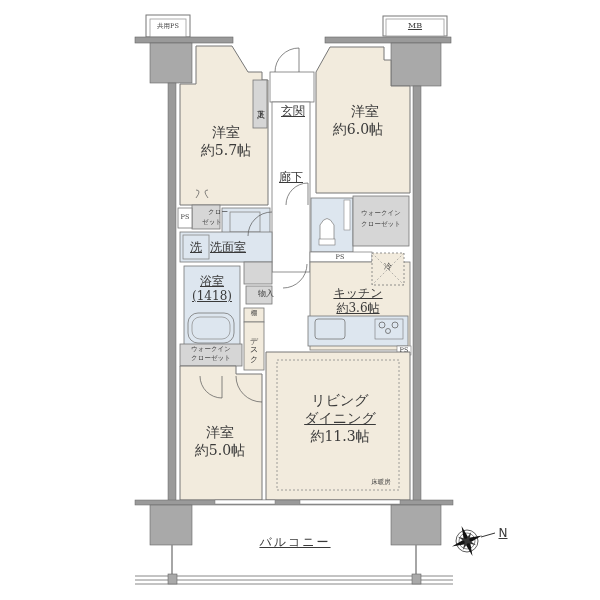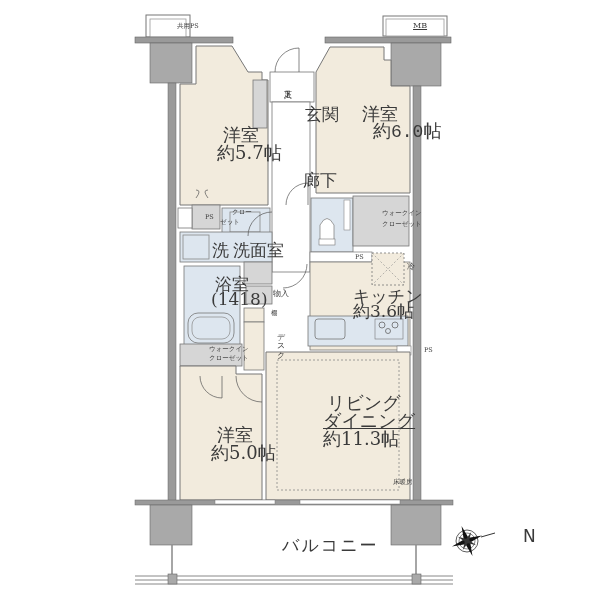--- a/index.html
+++ b/index.html
@@ -1,20 +1,20 @@
 <!DOCTYPE html>
 <html><head>
 <meta charset="utf-8">
 <style>
   html,body{margin:0;padding:0;background:#fff;}
   body{width:600px;height:600px;position:relative;overflow:hidden;font-family:"DejaVu Serif","Liberation Serif",serif;color:#333;}
   svg{position:absolute;left:0;top:0;}
-  .lbl{position:absolute;text-align:left;line-height:1.25;color:#3a3a3a;white-space:nowrap;margin-left:27px;}
-  .big{font-size:18px;}
-  .med{font-size:17px;}
+  .lbl{position:absolute;text-align:center;line-height:1.25;color:#3a3a3a;white-space:nowrap;}
+  .big{font-size:14px;}
+  .med{font-size:12px;text-decoration:underline;}
   .sm{font-size:8px;}
   .xs{font-size:6.5px;}
   .vert{writing-mode:vertical-rl;}
 </style>
 </head>
 <body>
 
 <svg width="600" height="600" viewBox="0 0 600 600">
 
   <rect x="146" y="15" width="44" height="22" fill="#fff" stroke="#777" stroke-width="1"></rect>
@@ -126,29 +126,29 @@
   </g>
 </svg>
 
 <div class="lbl xs" style="left:150px;top:22px;width:36px;">共用PS</div>
 <div class="lbl sm" style="left:386px;top:21px;width:58px;text-decoration:underline;">MB</div>
 
 <div class="lbl big" style="left:196px;top:124px;width:60px;">洋室</div>
 <div class="lbl big" style="left:190px;top:142px;width:72px;">約5.7帖</div>
 
 <div class="lbl big" style="left:335px;top:103px;width:60px;">洋室</div>
-<div class="lbl big" style="left:346px;top:121px;width:72px;font-family:Liberation Mono, monospace;">約6.0帖</div>
+<div class="lbl big" style="left:322px;top:121px;width:72px;">約6.0帖</div>
 
 <div class="lbl med" style="left:278px;top:104px;width:30px;">玄関</div>
 <div class="lbl sm vert" style="left:255px;top:84px;height:40px;">下足入</div>
 <div class="lbl med" style="left:276px;top:170px;width:30px;">廊下</div>
 
 <div class="lbl xs" style="left:178px;top:213px;width:14px;">PS</div>
 <div class="lbl xs" style="left:205px;top:208px;width:26px;">クロー</div>
-<div class="lbl xs" style="left:193px;top:218px;width:26px;">ゼット</div>
+<div class="lbl xs" style="left:193px;top:218px;width:38px;">ゼット</div>
 
 <div class="lbl med" style="left:185px;top:240px;width:22px;">洗</div>
 <div class="lbl med" style="left:206px;top:240px;width:44px;">洗面室</div>
 
 <div class="lbl med" style="left:188px;top:274px;width:48px;">浴室</div>
 <div class="lbl med" style="left:184px;top:289px;width:56px;">(1418)</div>
 
 <div class="lbl sm" style="left:246px;top:289px;width:40px;">物入</div>
 <div class="lbl xs" style="left:244px;top:309px;width:20px;">棚</div>
 <div class="lbl sm vert" style="left:248px;top:328px;height:36px;">デスク</div>

